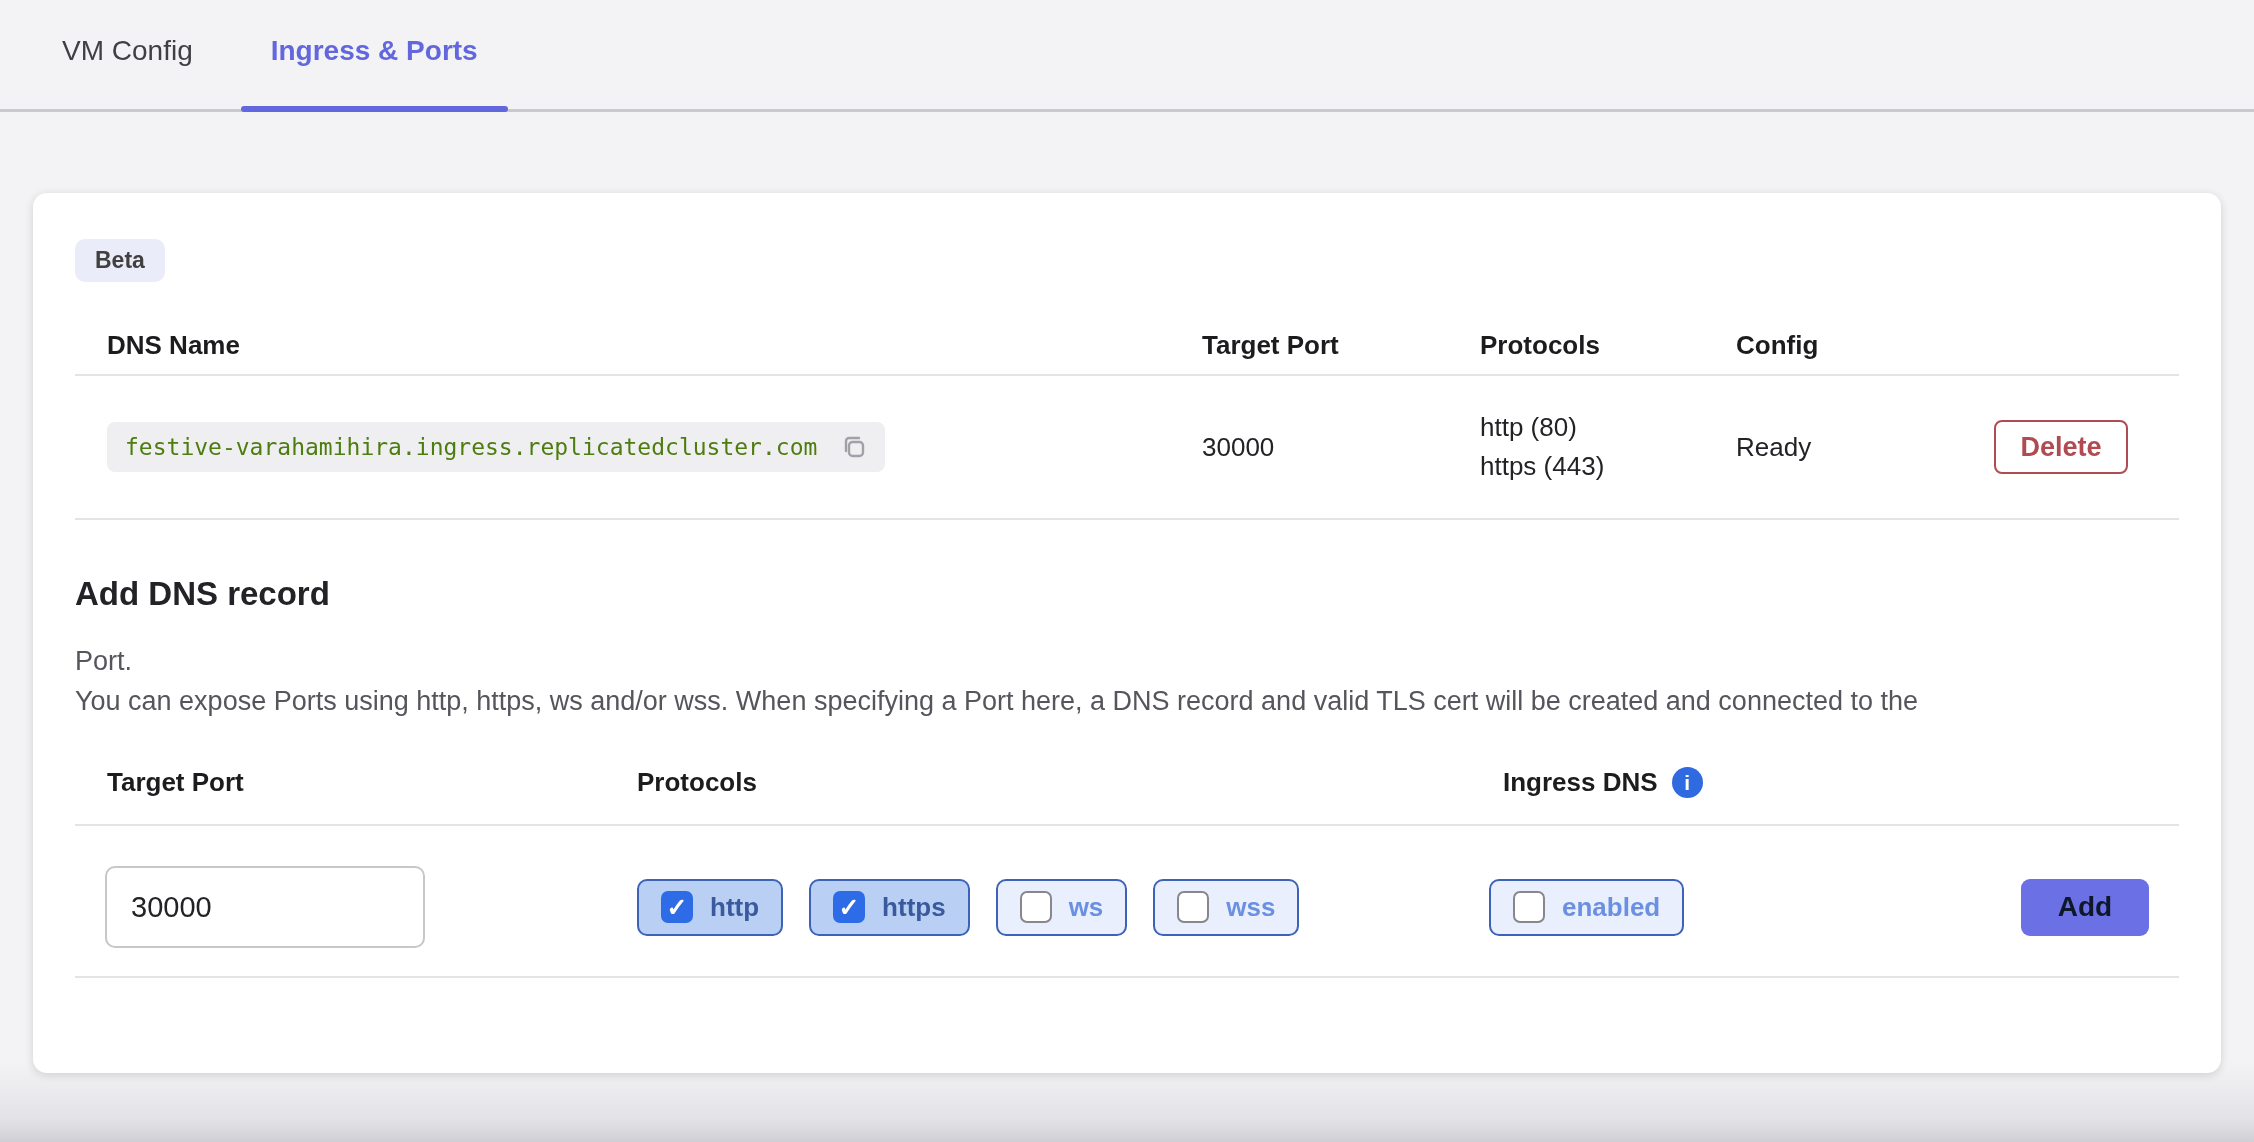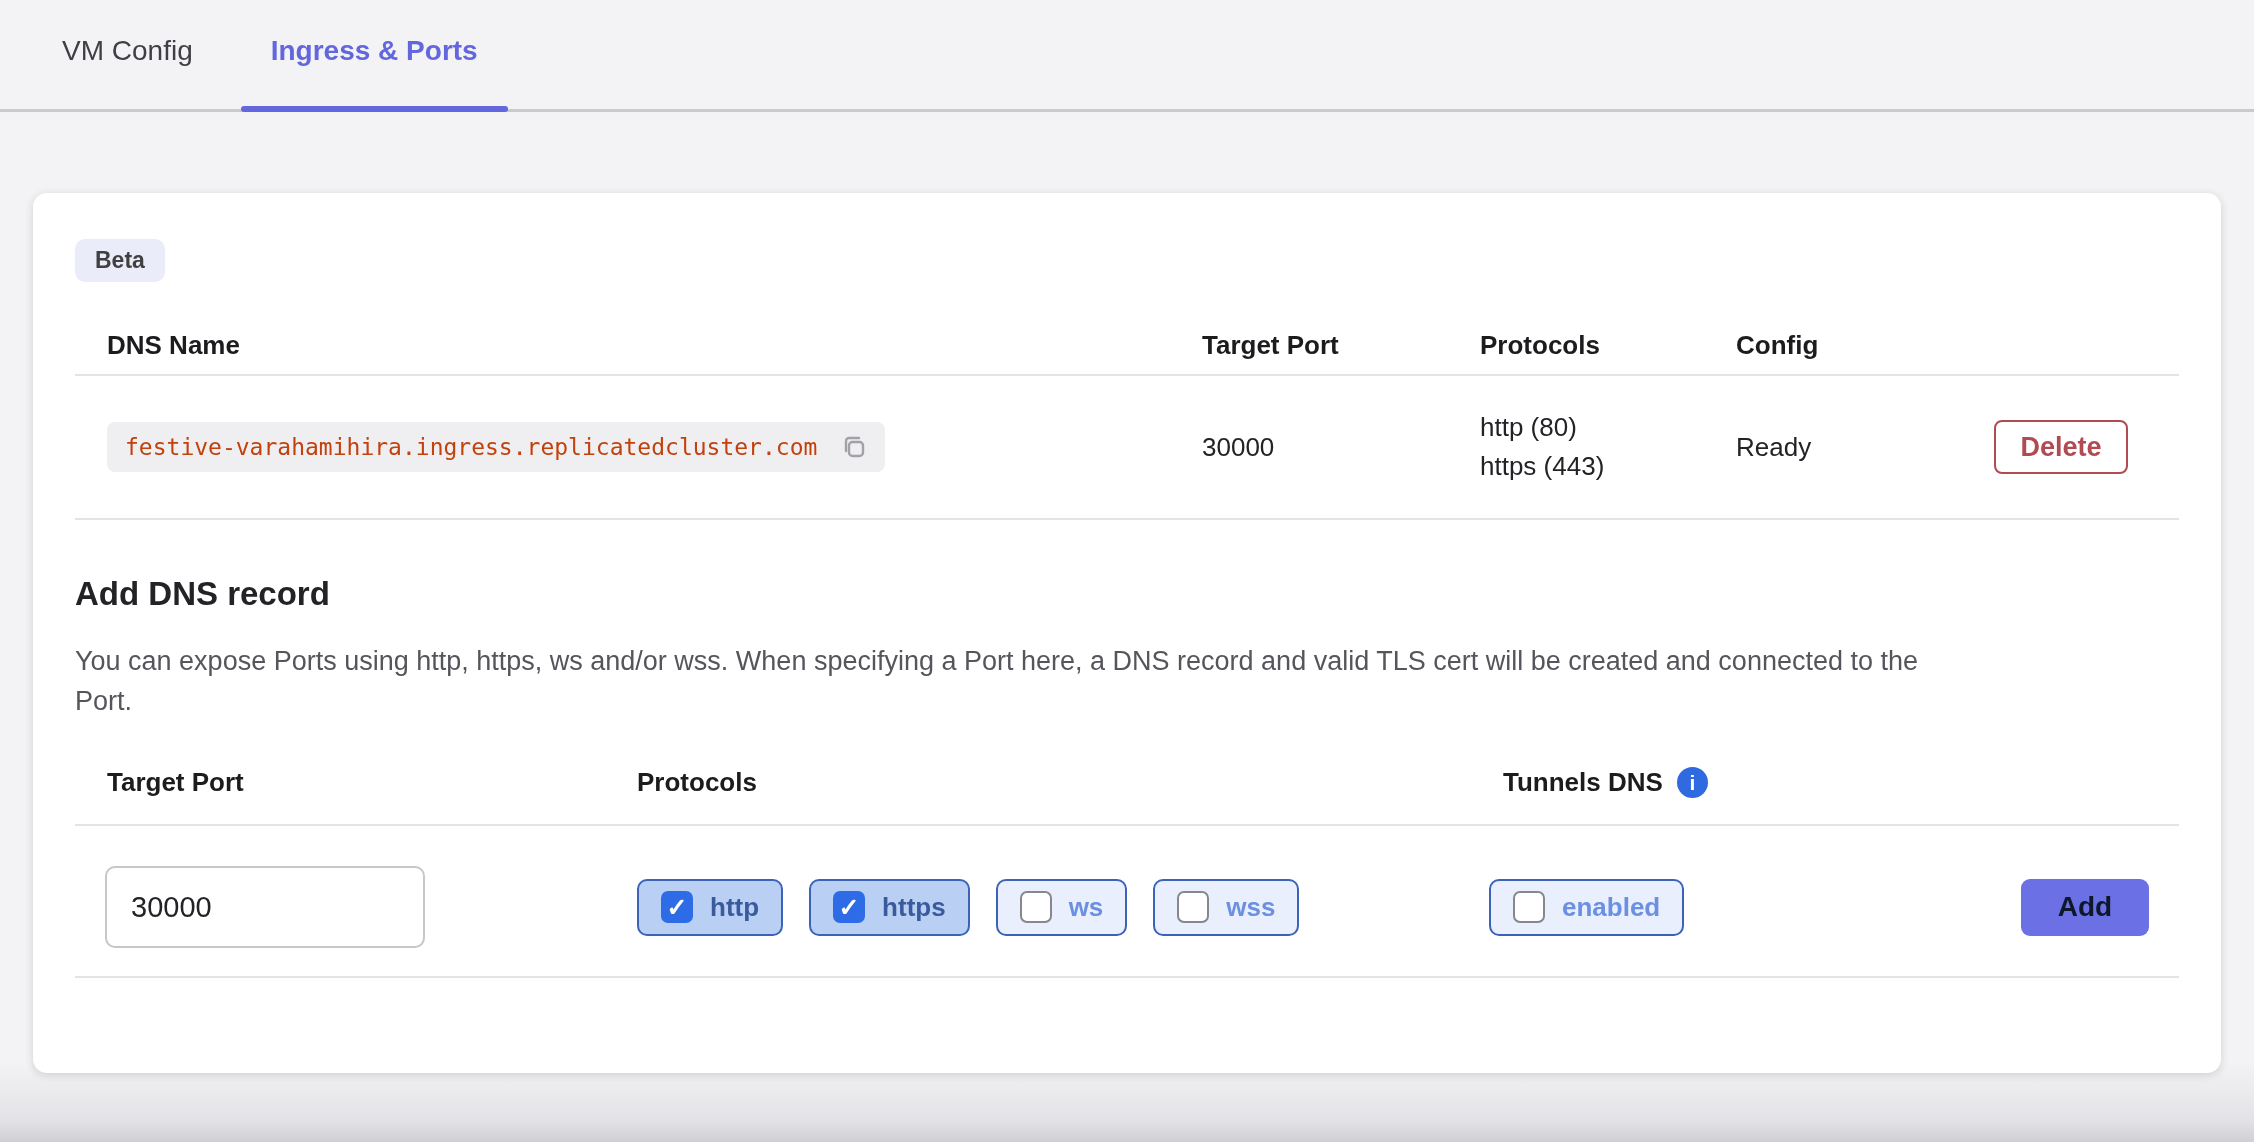--- a/index.html
+++ b/index.html
@@ -34,21 +34,21 @@
   }
   
   .t-grid{display:grid;grid-template-columns:1127px 278px 256px 258px 1fr;}
   .t-head{margin-top:48px;padding-bottom:13px;border-bottom:2px solid #e4e4e7;
     font-size:26px;font-weight:700;color:#1c1c1f;}
   .pad-l{padding-left:32px;}
   .t-row{align-items:center;padding:28px 0;border-bottom:2px solid #e4e4e7;min-height:86px;}
   .dns-pill{
     margin-left:32px;display:inline-flex;align-items:center;gap:24px;width:fit-content;
     background:#efeff1;border-radius:8px;padding:12px 18px;
-    font-family:"DejaVu Sans Mono","Liberation Mono",monospace;font-size:23px;color:#c2410c;
+    font-family:"DejaVu Sans Mono","Liberation Mono",monospace;font-size:23px;color:#4d7c0f;
   }
   .copy-icon{display:inline-flex;cursor:pointer;}
   .cell{font-size:26px;color:#232327;}
   .proto-line{line-height:39px;}
   .delete-btn{
     justify-self:start;width:134px;height:54px;background:#ffffff;
     border:2.5px solid #b04b52;border-radius:8px;color:#b04b52;
     font-size:27px;font-weight:700;font-family:inherit;cursor:pointer;
   }
   
@@ -127,29 +127,29 @@
     <div class="cell">
       <div class="proto-line">http (80)</div>
       <div class="proto-line">https (443)</div>
     </div>
     <div class="cell">Ready</div>
     <button class="delete-btn">Delete</button>
   </div>
 
   <h2 class="section-title">Add DNS record</h2>
   <div class="desc">
+    <div>Port.</div>
     <div>You can expose Ports using http, https, ws and/or wss. When specifying a Port here, a DNS record and valid TLS cert will be created and connected to the</div>
-    <div>Port.</div>
   </div>
 
   <div class="f-grid f-head">
     <div class="pad-l">Target Port</div>
     <div class="pad-l">Protocols</div>
     <div class="pad-l wildcard-label">
-      <span>Tunnels DNS</span>
+      <span>Ingress DNS</span>
       <span class="info-icon">i</span>
     </div>
     <div></div>
   </div>
 
   <div class="f-grid f-row">
     <div>
       <input class="port-input" type="text" value="30000" style="">
     </div>
 

